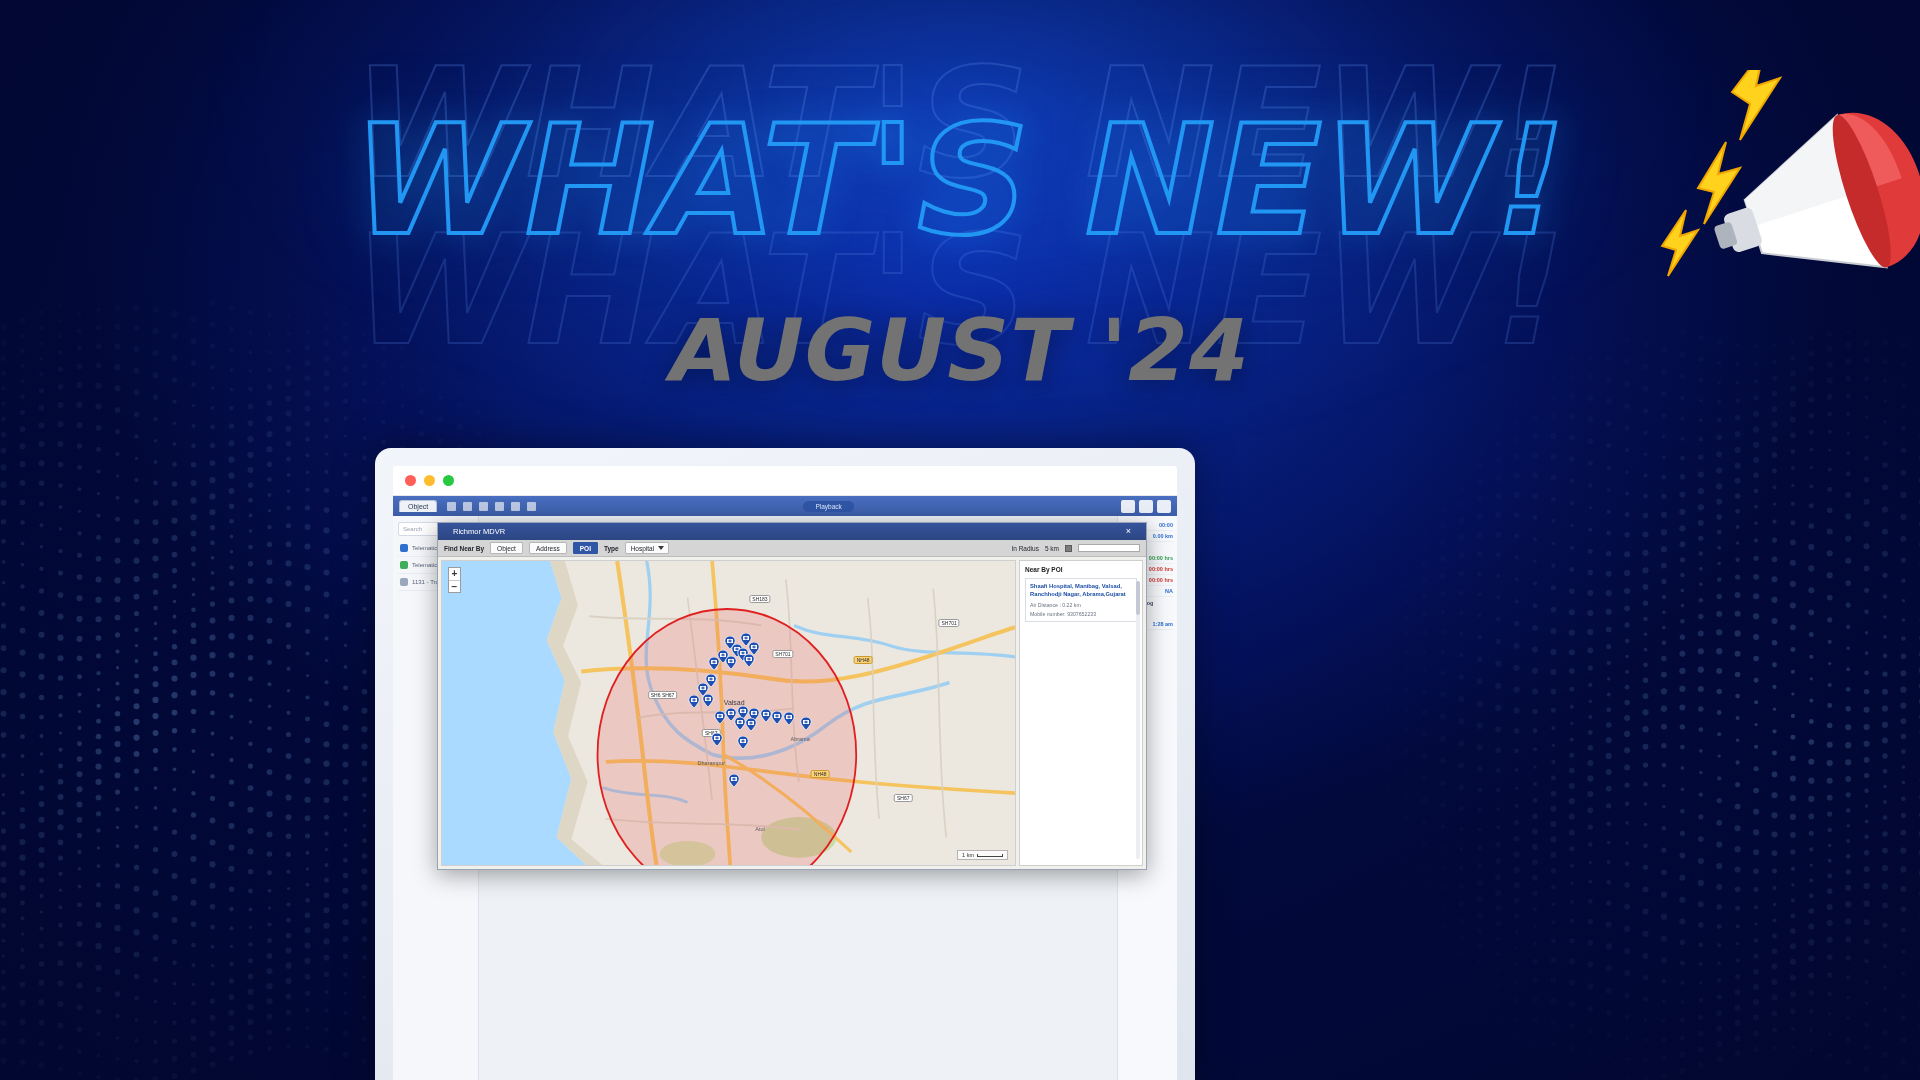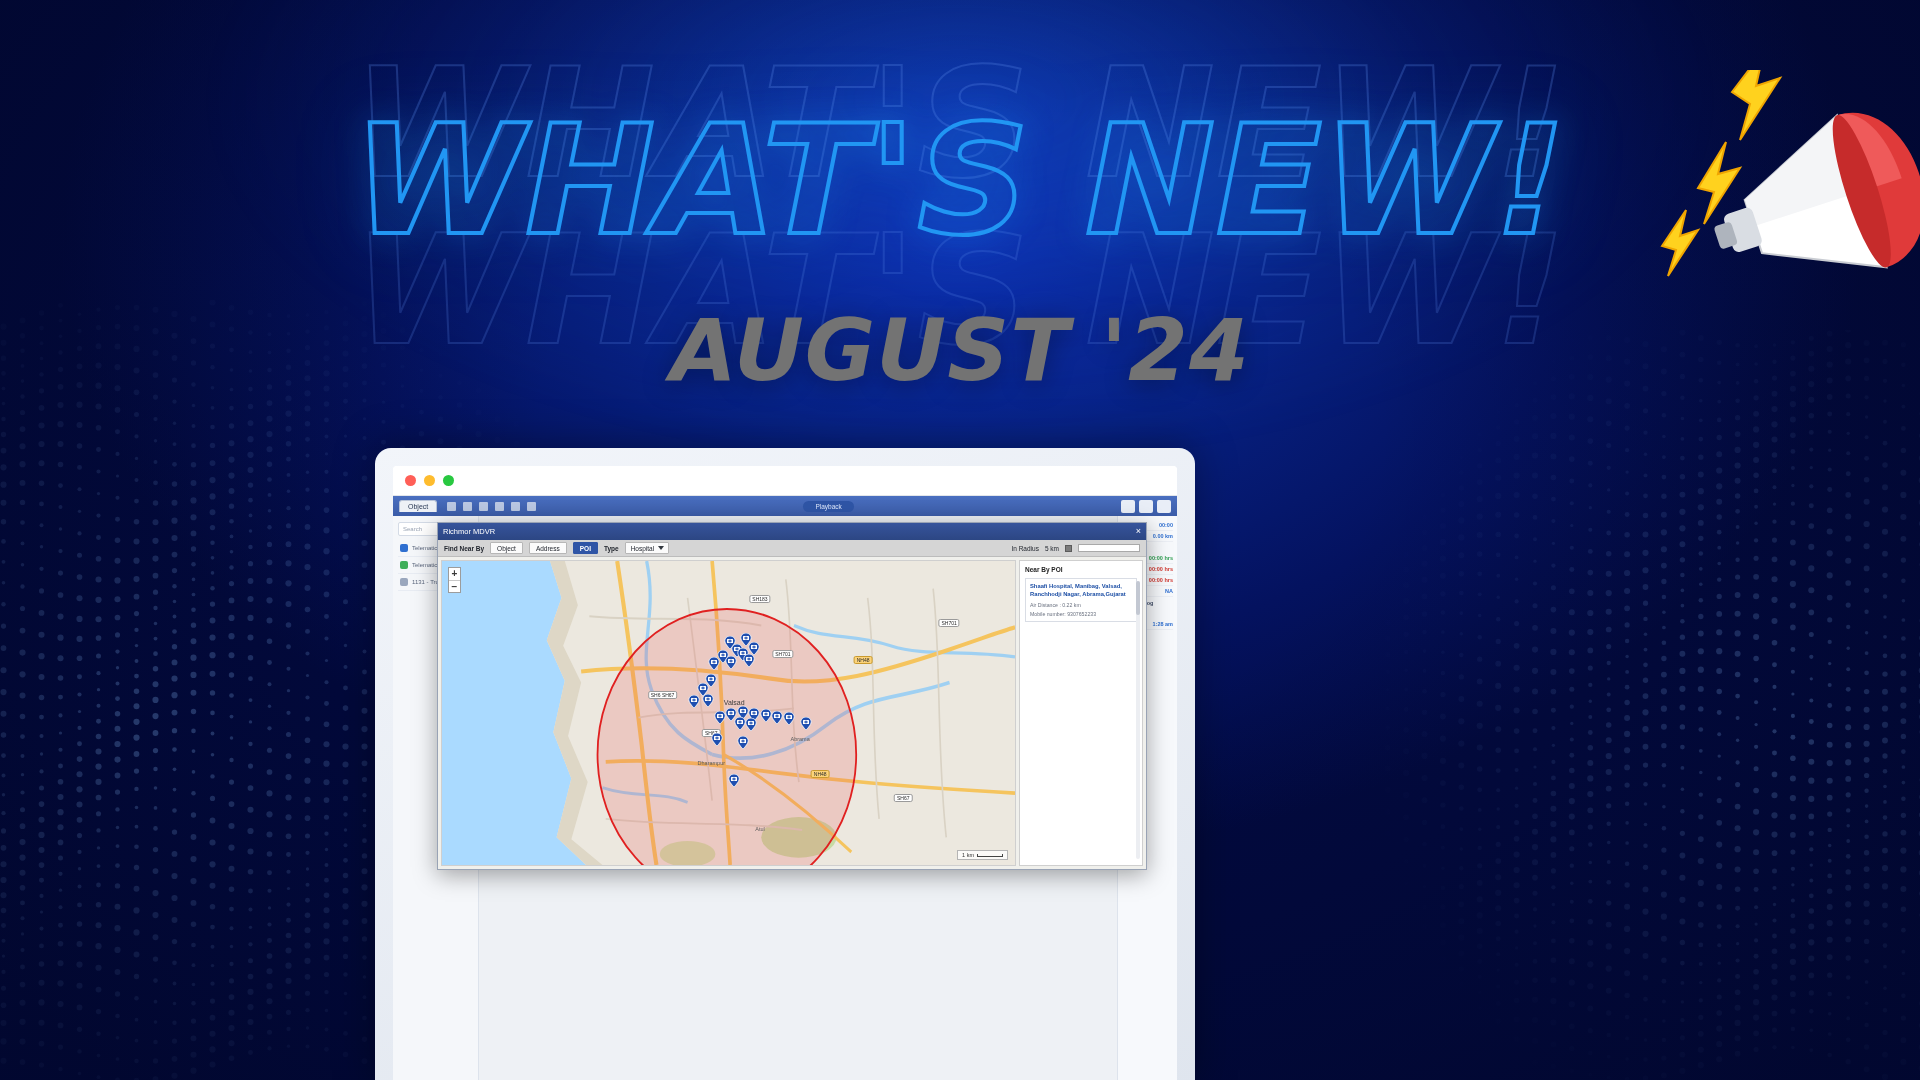--- a/index.html
+++ b/index.html
@@ -173,21 +173,21 @@
     left: 44px; top: 6px;
     width: 710px; height: 348px;
     background: #f0f0ec;
     border: 1px solid #99a3b5;
     box-shadow: 0 5px 22px rgba(0,0,0,.35);
     display: flex; flex-direction: column;
   }
   .modal-title {
     height: 17px; background: linear-gradient(180deg, #36549c 0%, #2c4683 100%);
     color: #fff; font-size: 7.5px; display: flex; align-items: center;
-    padding: 0 5px; justify-content: space-between;
+    padding: 0 15px; justify-content: space-between;
   }
   .modal-close { font-size: 9px; line-height: 1; cursor: pointer; }
   .modal-toolbar {
     height: 17px; background: #d5d5d5;
     display: flex; align-items: center; gap: 6px;
     padding: 0 6px; font-size: 6.5px; color: #22262e;
     border-bottom: 1px solid #bcbcbc;
   }
   .tool-label { font-weight: bold; }
   .tool-btn {

